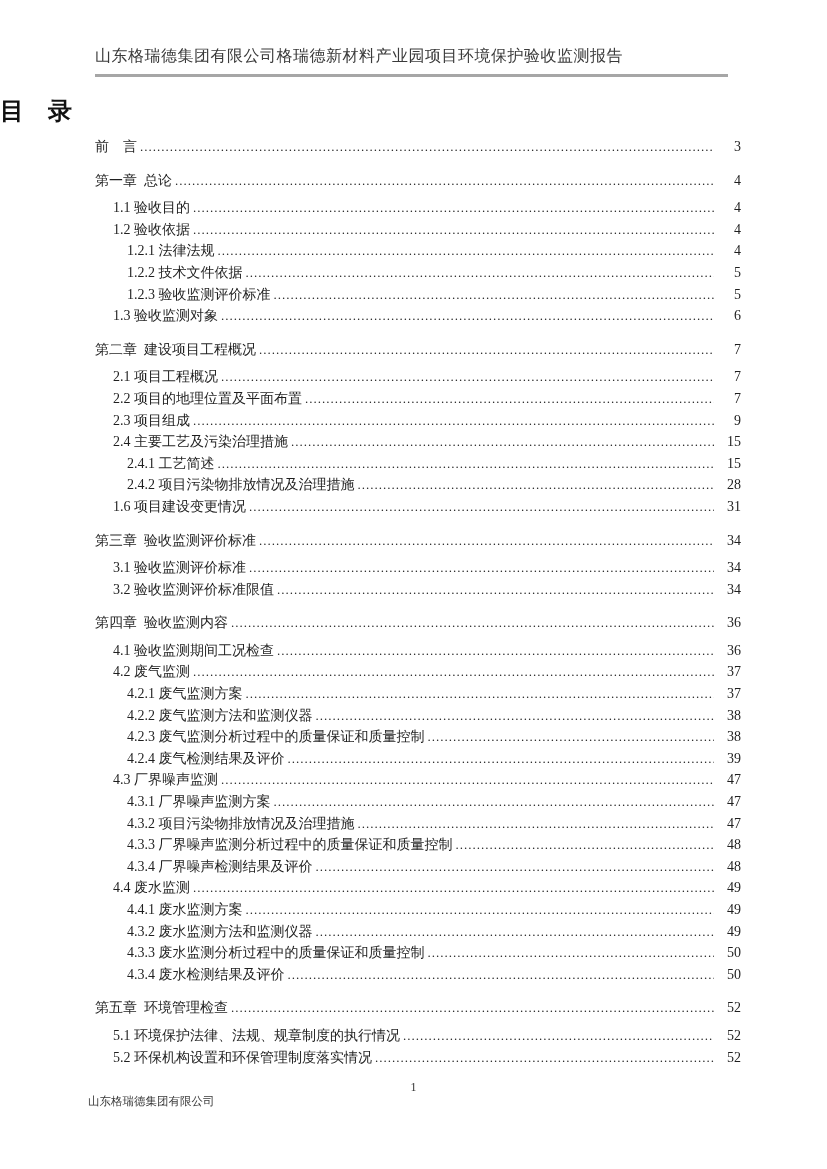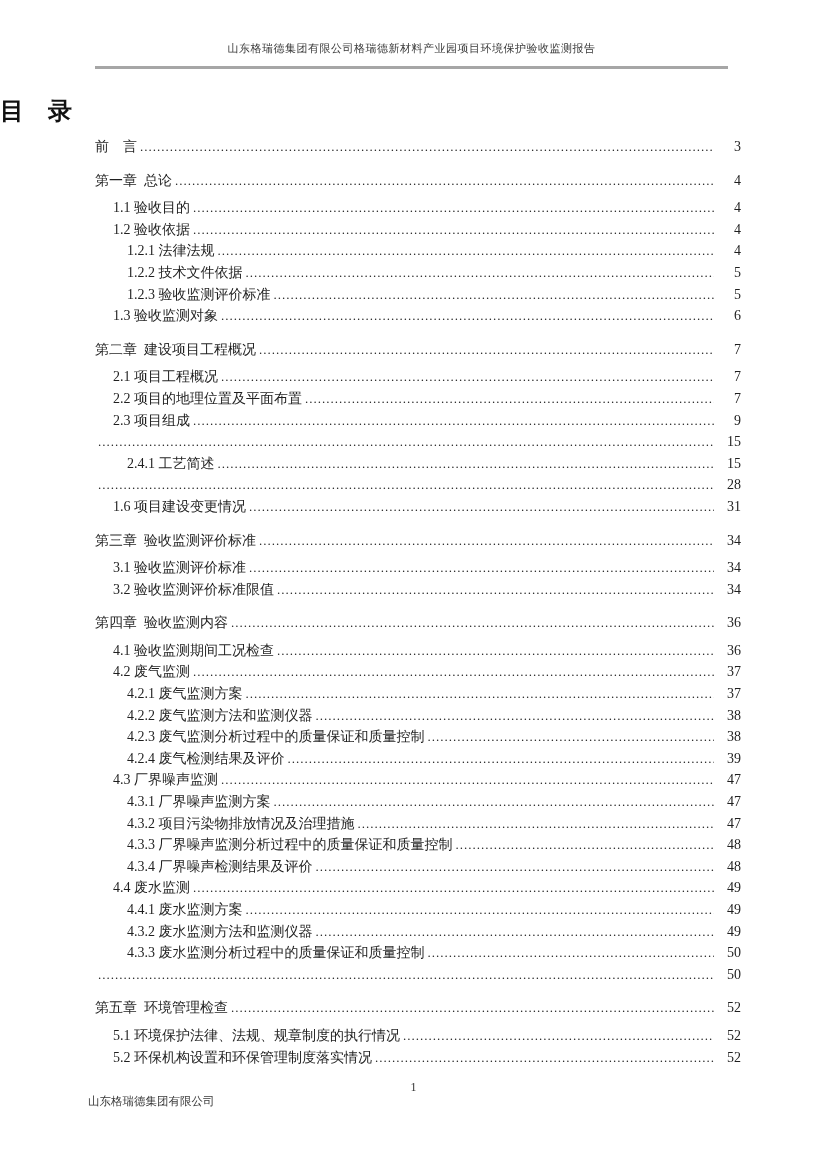--- a/index.html
+++ b/index.html
@@ -9,25 +9,25 @@
     height: 1169px;
     background: #ffffff;
     overflow: hidden;
     font-family: "Liberation Serif", "DejaVu Serif", serif;
     color: #1f1f1f;
   }
 
   
   .page-header {
     position: absolute;
-    top: 42px;
+    top: 50px;
     left: 95px;
     width: 633px;
-    text-align: center;
-    font-size: 11px;
+    text-align: left;
+    font-size: 16px;
     line-height: 12px;
     color: #3a3a3a;
     letter-spacing: 0.5px;
   }
   .header-rule {
     margin-top: 12px;
     height: 3px;
     background: #a6a6a6;
   }
 
@@ -171,29 +171,31 @@
       <span class="lbl">2.2 项目的地理位置及平面布置</span>
       <span class="dots"></span>
       <span class="pg">7</span>
     </div>
       <div class="row lvl1">
       <span class="lbl">2.3 项目组成</span>
       <span class="dots"></span>
       <span class="pg">9</span>
     </div>
       <div class="row lvl1">
+      <span class="lbl">2.4 主要工艺及污染治理措施</span>
       <span class="dots"></span>
       <span class="pg">15</span>
     </div>
       <div class="row lvl2">
       <span class="lbl">2.4.1 工艺简述</span>
       <span class="dots"></span>
       <span class="pg">15</span>
     </div>
       <div class="row lvl2">
+      <span class="lbl">2.4.2 项目污染物排放情况及治理措施</span>
       <span class="dots"></span>
       <span class="pg">28</span>
     </div>
       <div class="row lvl1">
       <span class="lbl">1.6 项目建设变更情况</span>
       <span class="dots"></span>
       <span class="pg">31</span>
     </div>
       <div class="row lvl0">
       <span class="lbl">第三章  验收监测评价标准</span>
@@ -284,20 +286,21 @@
       <span class="lbl">4.3.2 废水监测方法和监测仪器</span>
       <span class="dots"></span>
       <span class="pg">49</span>
     </div>
       <div class="row lvl2">
       <span class="lbl">4.3.3 废水监测分析过程中的质量保证和质量控制</span>
       <span class="dots"></span>
       <span class="pg">50</span>
     </div>
       <div class="row lvl2">
+      <span class="lbl">4.3.4 废水检测结果及评价</span>
       <span class="dots"></span>
       <span class="pg">50</span>
     </div>
       <div class="row lvl0">
       <span class="lbl">第五章  环境管理检查</span>
       <span class="dots"></span>
       <span class="pg">52</span>
     </div>
       <div class="row lvl1">
       <span class="lbl">5.1 环境保护法律、法规、规章制度的执行情况</span>

